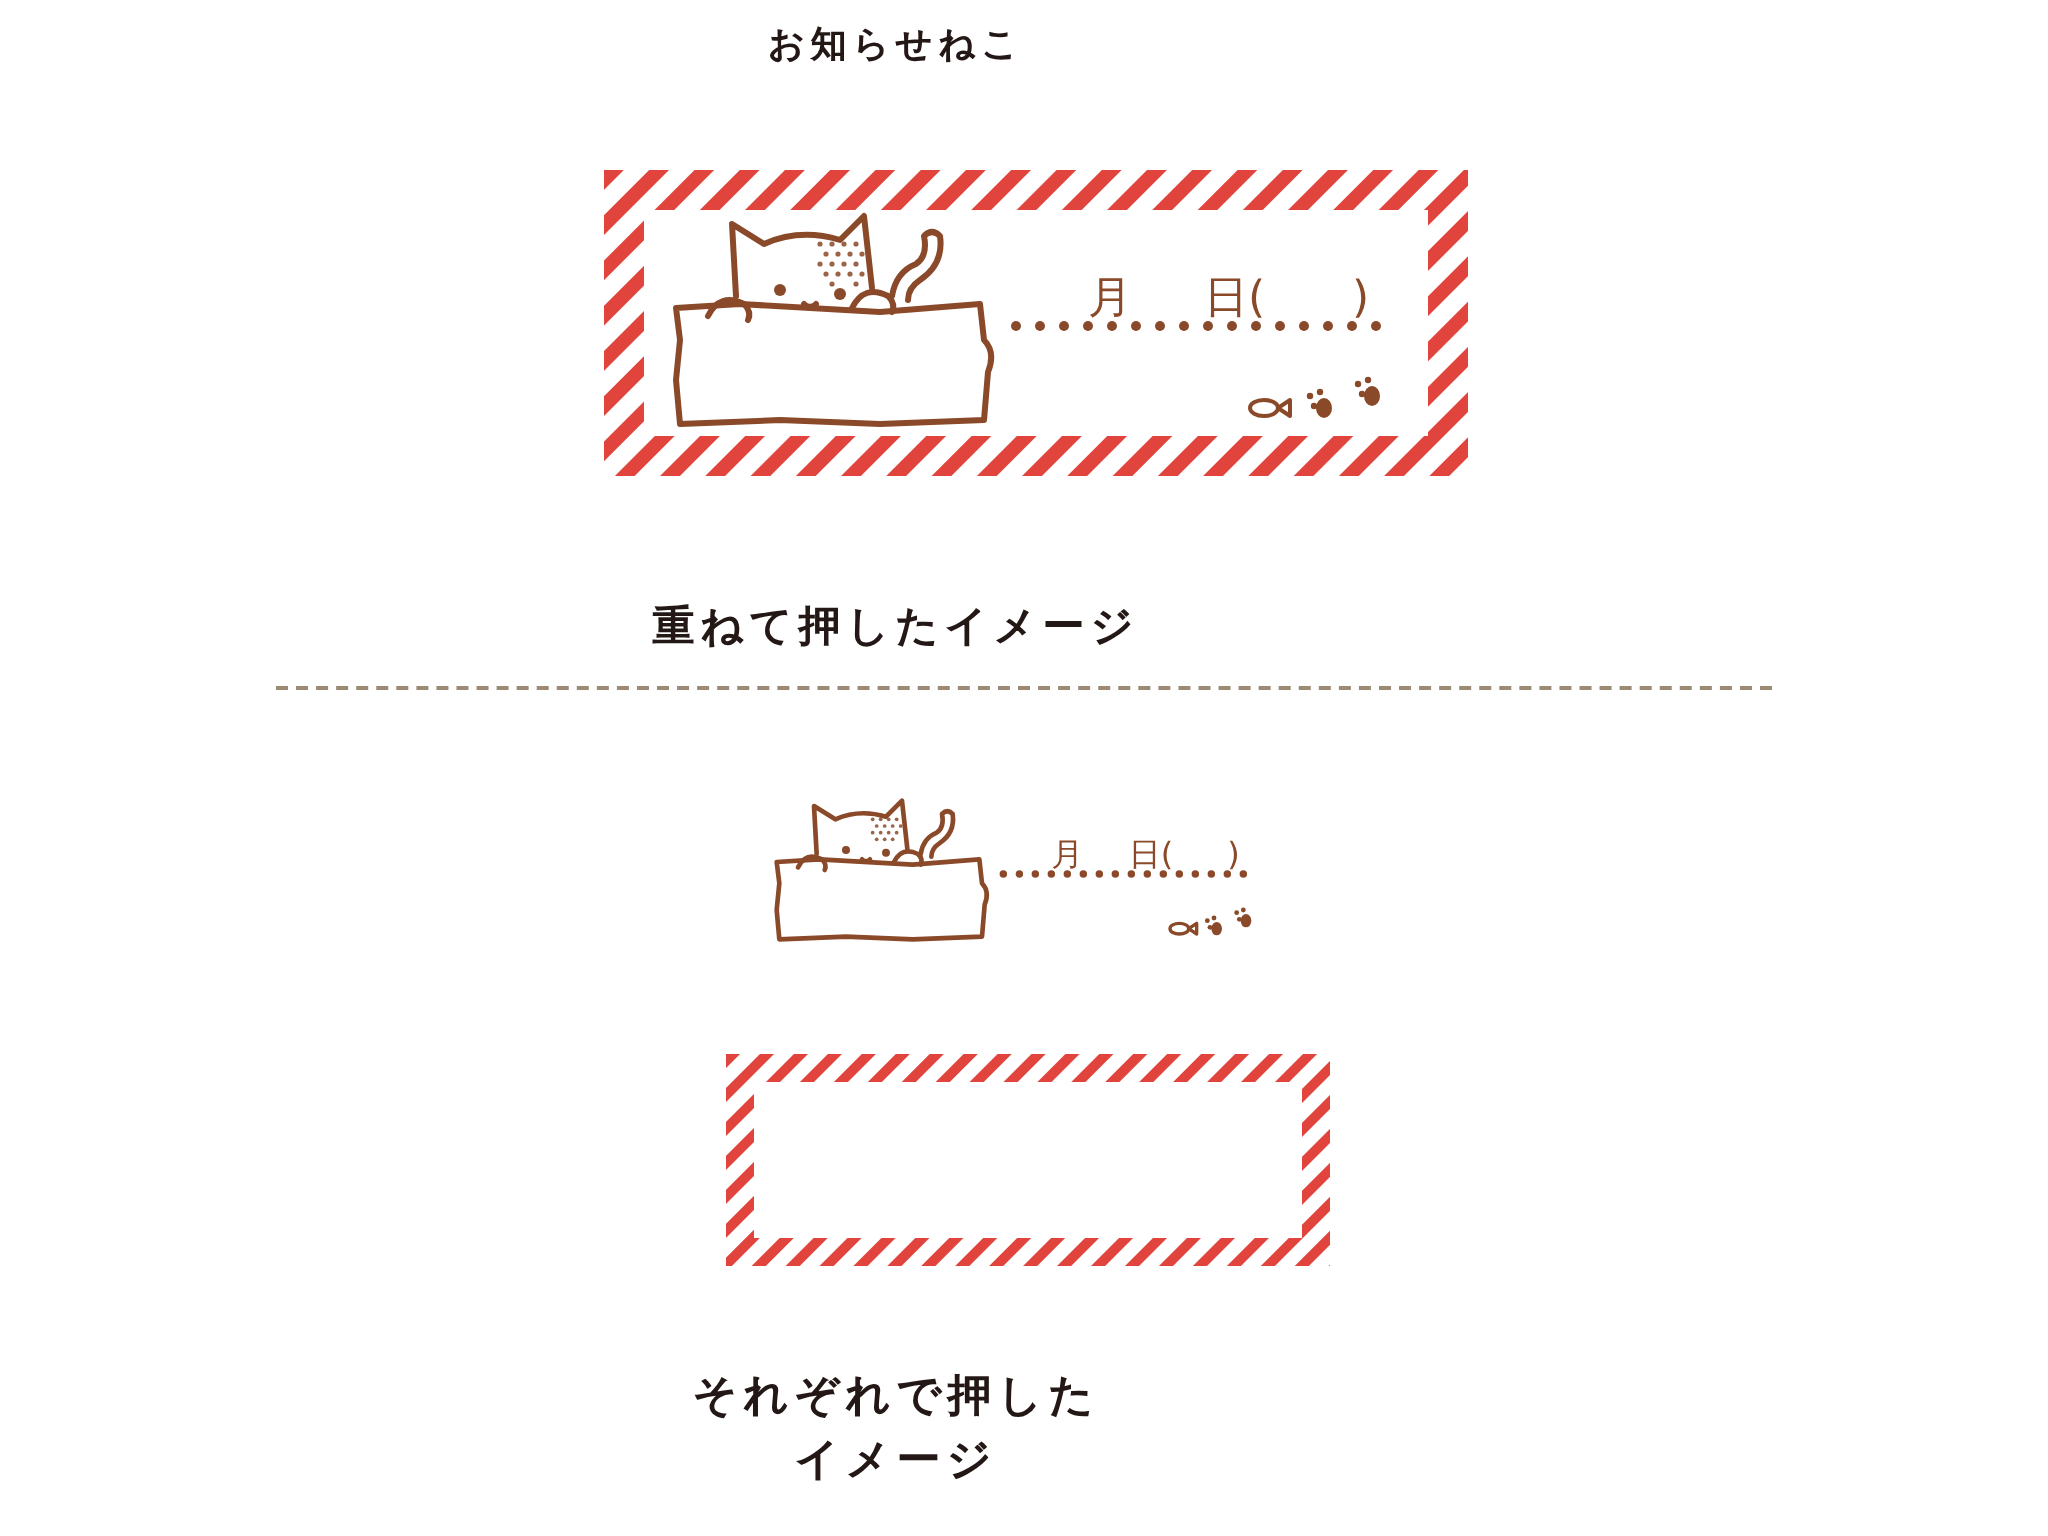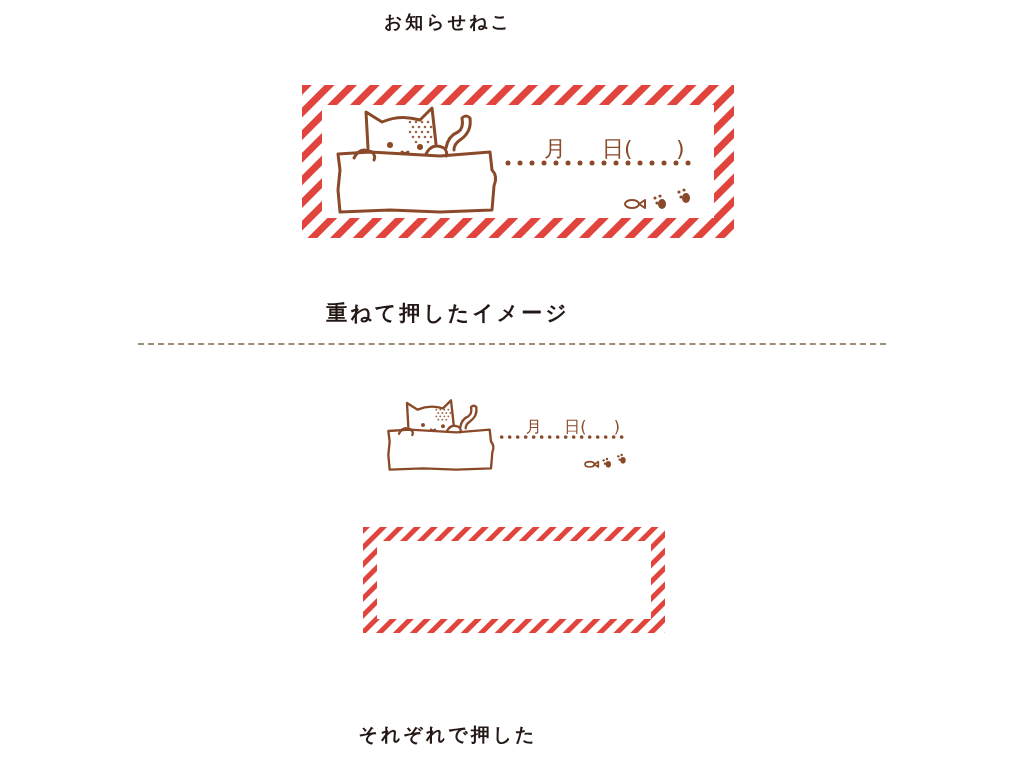--- a/index.html
+++ b/index.html
@@ -1,20 +1,20 @@
 <!DOCTYPE html>
 <html><head>
 <meta charset="utf-8">
 <style>
   html,body{margin:0;padding:0;background:#fff;}
   body{width:1024px;height:768px;position:relative;overflow:hidden;font-family:"DejaVu Sans",sans-serif;color:#231815;}
   .title{position:absolute;left:0;width:896px;text-align:center;font-weight:bold;letter-spacing:3px;}
   .t-top{top:10px;font-size:18px;}
   .t-mid{top:299px;font-size:21px;}
-  .t-bot{top:683px;font-size:19px;line-height:32px;margin-top:35px;}
+  .t-bot{top:683px;font-size:22px;line-height:32px;}
   .divider{position:absolute;left:138px;top:343px;width:748px;height:0;border-top:2px dashed #9d8a74;}
   .stamp{position:absolute;}
   .frame{position:absolute;}
   .frame svg, .stamp svg{display:block;}
   .overlay-frame{left:302px;top:85px;width:432px;height:153px;}
   .overlay-stamp{left:330px;top:100px;width:390px;height:125px;}
   .single-stamp{left:383px;top:395px;width:260px;height:90px;}
   .single-frame{left:363px;top:527px;width:302px;height:106px;}
   .date-text{font-family:"DejaVu Sans",sans-serif;fill:#8a4a2a;}
 </style>
@@ -189,13 +189,14 @@
           <rect width="302" height="106" fill="#fff"></rect>
           <rect x="14" y="14" width="274" height="78" fill="#000"></rect>
         </mask>
     </defs>
     <rect width="302" height="106" fill="url(#stripes2)" mask="url(#m2)"></rect>
   </svg>
 </div>
 
 <div class="title t-bot">
   <div>それぞれで押した</div>
+  <div>イメージ</div>
 </div>
 
 </body></html>

